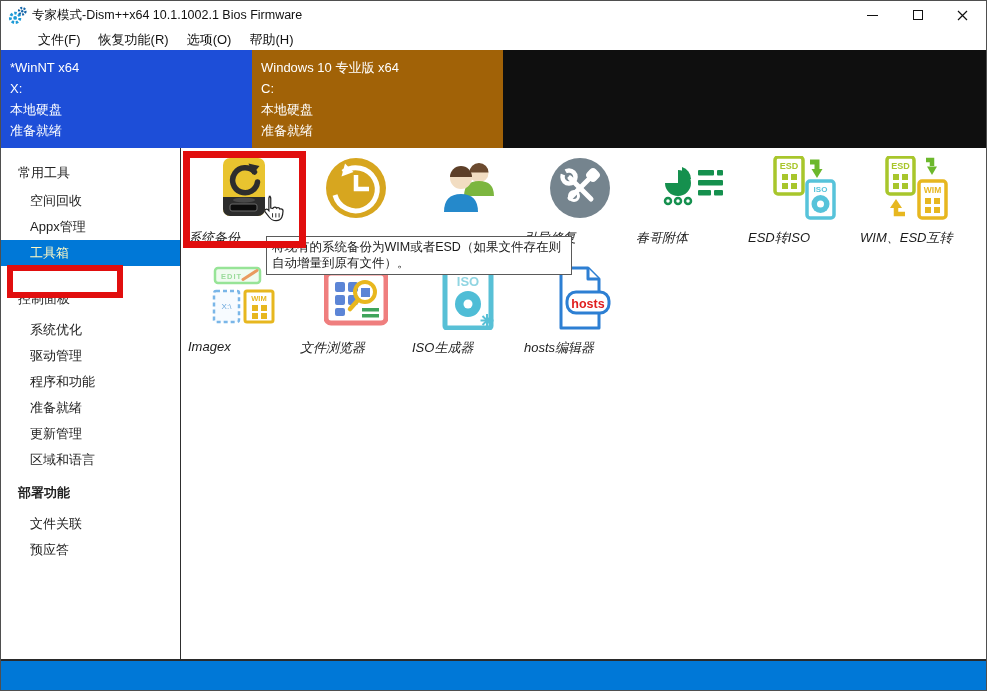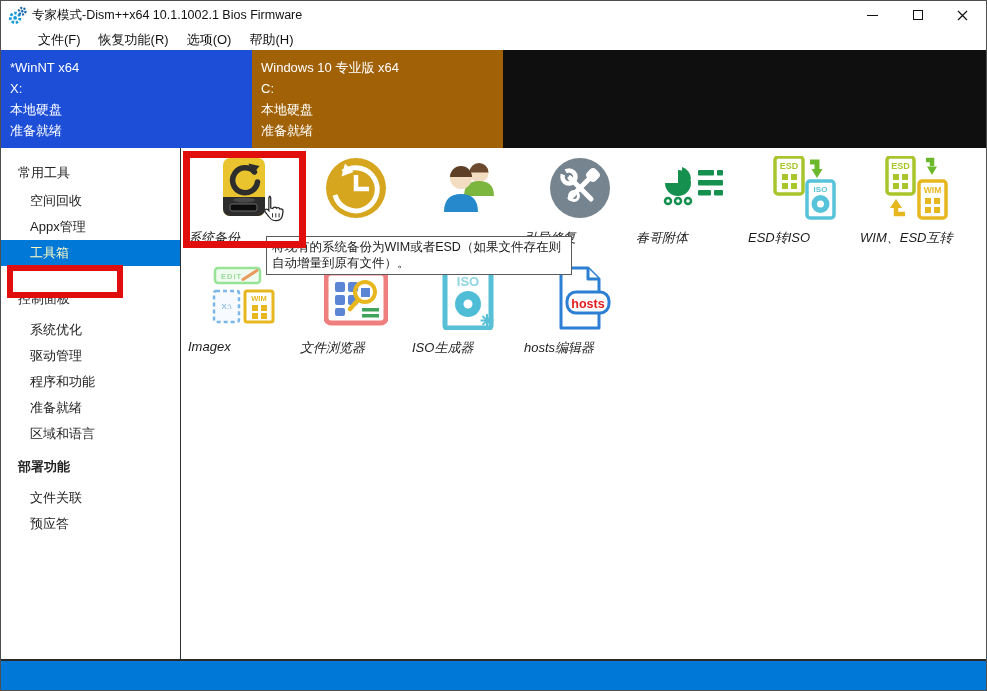--- a/index.html
+++ b/index.html
@@ -108,20 +108,21 @@
   <div class="sidebar">
     <div class="side-row side-header">常用工具</div>
     <div class="side-row side-item mt2">空间回收</div>
     <div class="side-row side-item">Appx管理</div>
     <div class="side-row side-item selected">工具箱</div>
     <div class="side-row side-header mt6">控制面板</div>
     <div class="side-row side-item mt5">系统优化</div>
     <div class="side-row side-item">驱动管理</div>
     <div class="side-row side-item">程序和功能</div>
     <div class="side-row side-item">准备就绪</div>
+    <div class="side-row side-item">更新管理</div>
     <div class="side-row side-item">区域和语言</div>
     <div class="side-row side-header mt7">部署功能</div>
     <div class="side-row side-item mt5">文件关联</div>
     <div class="side-row side-item">预应答</div>
   </div>
 
   <div class="main">
 
     <div class="tile" style="left:7px;top:4px">
       <svg class="tool-icon" viewBox="0 0 64 64">

